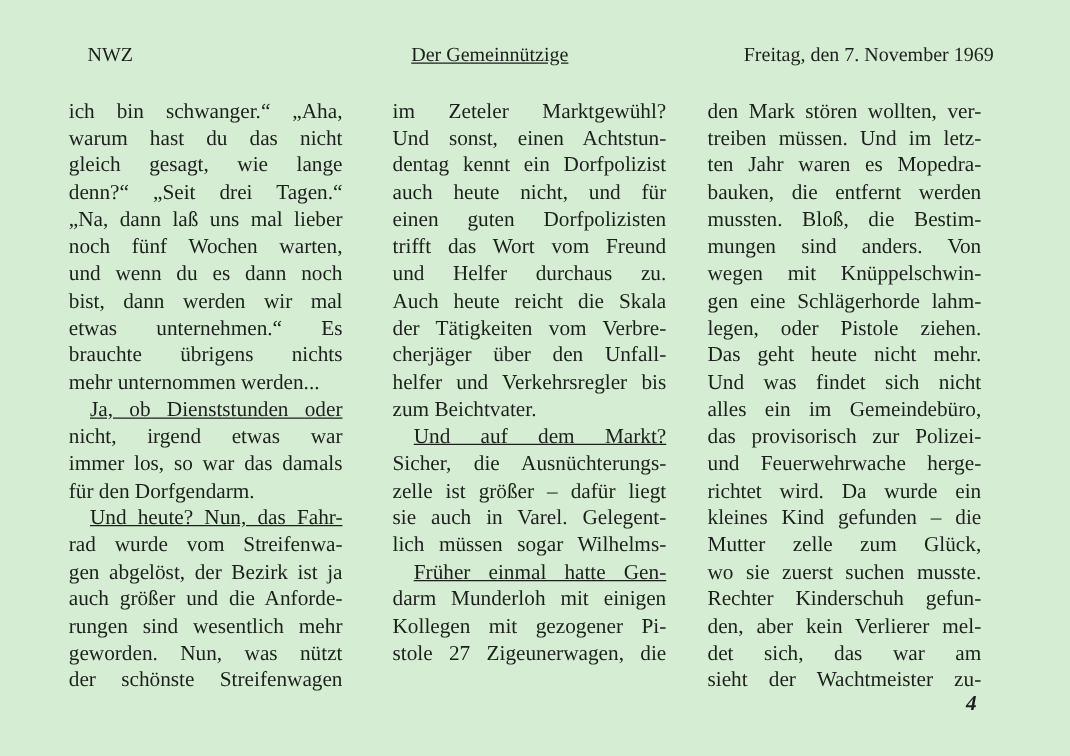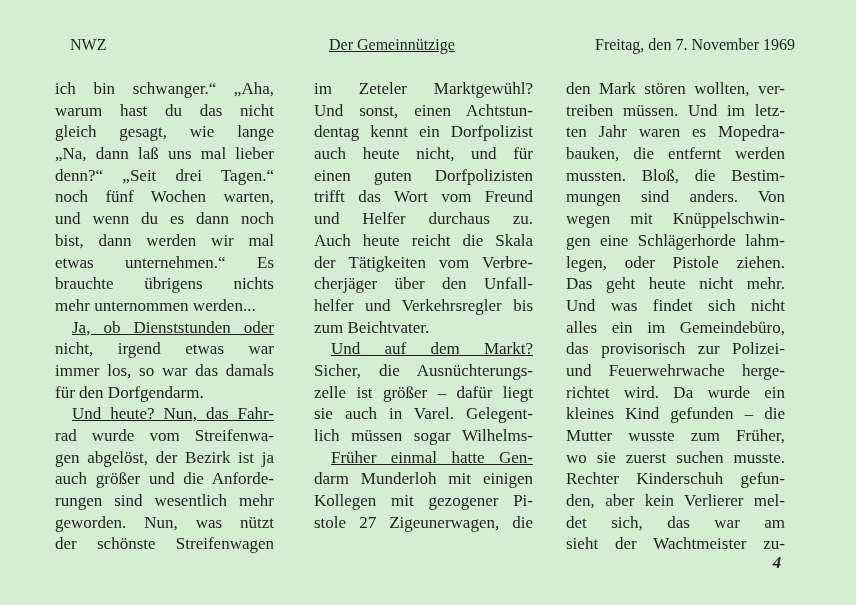--- a/index.html
+++ b/index.html
@@ -57,22 +57,22 @@
     <span class="hdr" id="h-left">NWZ</span>
     <span class="hdr" id="h-center">Der Gemeinnützige</span>
     <span class="hdr" id="h-right">Freitag, den 7. November 1969</span>
   </div>
 
   <div class="columns">
       <div class="col">
         <div class="line">ich bin schwanger.“ „Aha,</div>
         <div class="line">warum hast du das nicht</div>
         <div class="line">gleich gesagt, wie lange</div>
+        <div class="line">denn?“ „Seit drei Tagen.“</div>
         <div class="line">„Na, dann laß uns mal lieber</div>
-        <div class="line">denn?“ „Seit drei Tagen.“</div>
         <div class="line">noch fünf Wochen warten,</div>
         <div class="line">und wenn du es dann noch</div>
         <div class="line">bist, dann werden wir mal</div>
         <div class="line">etwas unternehmen.“ Es</div>
         <div class="line">brauchte übrigens nichts</div>
         <div class="line plast">mehr unternommen werden...</div>
         <div class="line indent">Ja, ob Dienststunden oder</div>
         <div class="line">nicht, irgend etwas war</div>
         <div class="line">immer los, so war das damals</div>
         <div class="line plast">für den Dorfgendarm.</div>
@@ -117,21 +117,21 @@
         <div class="line">wegen mit Knüppelschwin-</div>
         <div class="line">gen eine Schlägerhorde lahm-</div>
         <div class="line">legen, oder Pistole ziehen.</div>
         <div class="line">Das geht heute nicht mehr.</div>
         <div class="line">Und was findet sich nicht</div>
         <div class="line">alles ein im Gemeindebüro,</div>
         <div class="line">das provisorisch zur Polizei-</div>
         <div class="line">und Feuerwehrwache herge-</div>
         <div class="line">richtet wird. Da wurde ein</div>
         <div class="line">kleines Kind gefunden – die</div>
-        <div class="line">Mutter wusste zum Früher,</div>
+        <div class="line">Mutter zelle zum Glück,</div>
         <div class="line">wo sie zuerst suchen musste.</div>
         <div class="line">Rechter Kinderschuh gefun-</div>
         <div class="line">den, aber kein Verlierer mel-</div>
         <div class="line">det sich, das war am</div>
         <div class="line">sieht der  Wachtmeister zu-</div>
       </div>
     </div>
 
   <div class="pagenum">4</div>
 </div>

